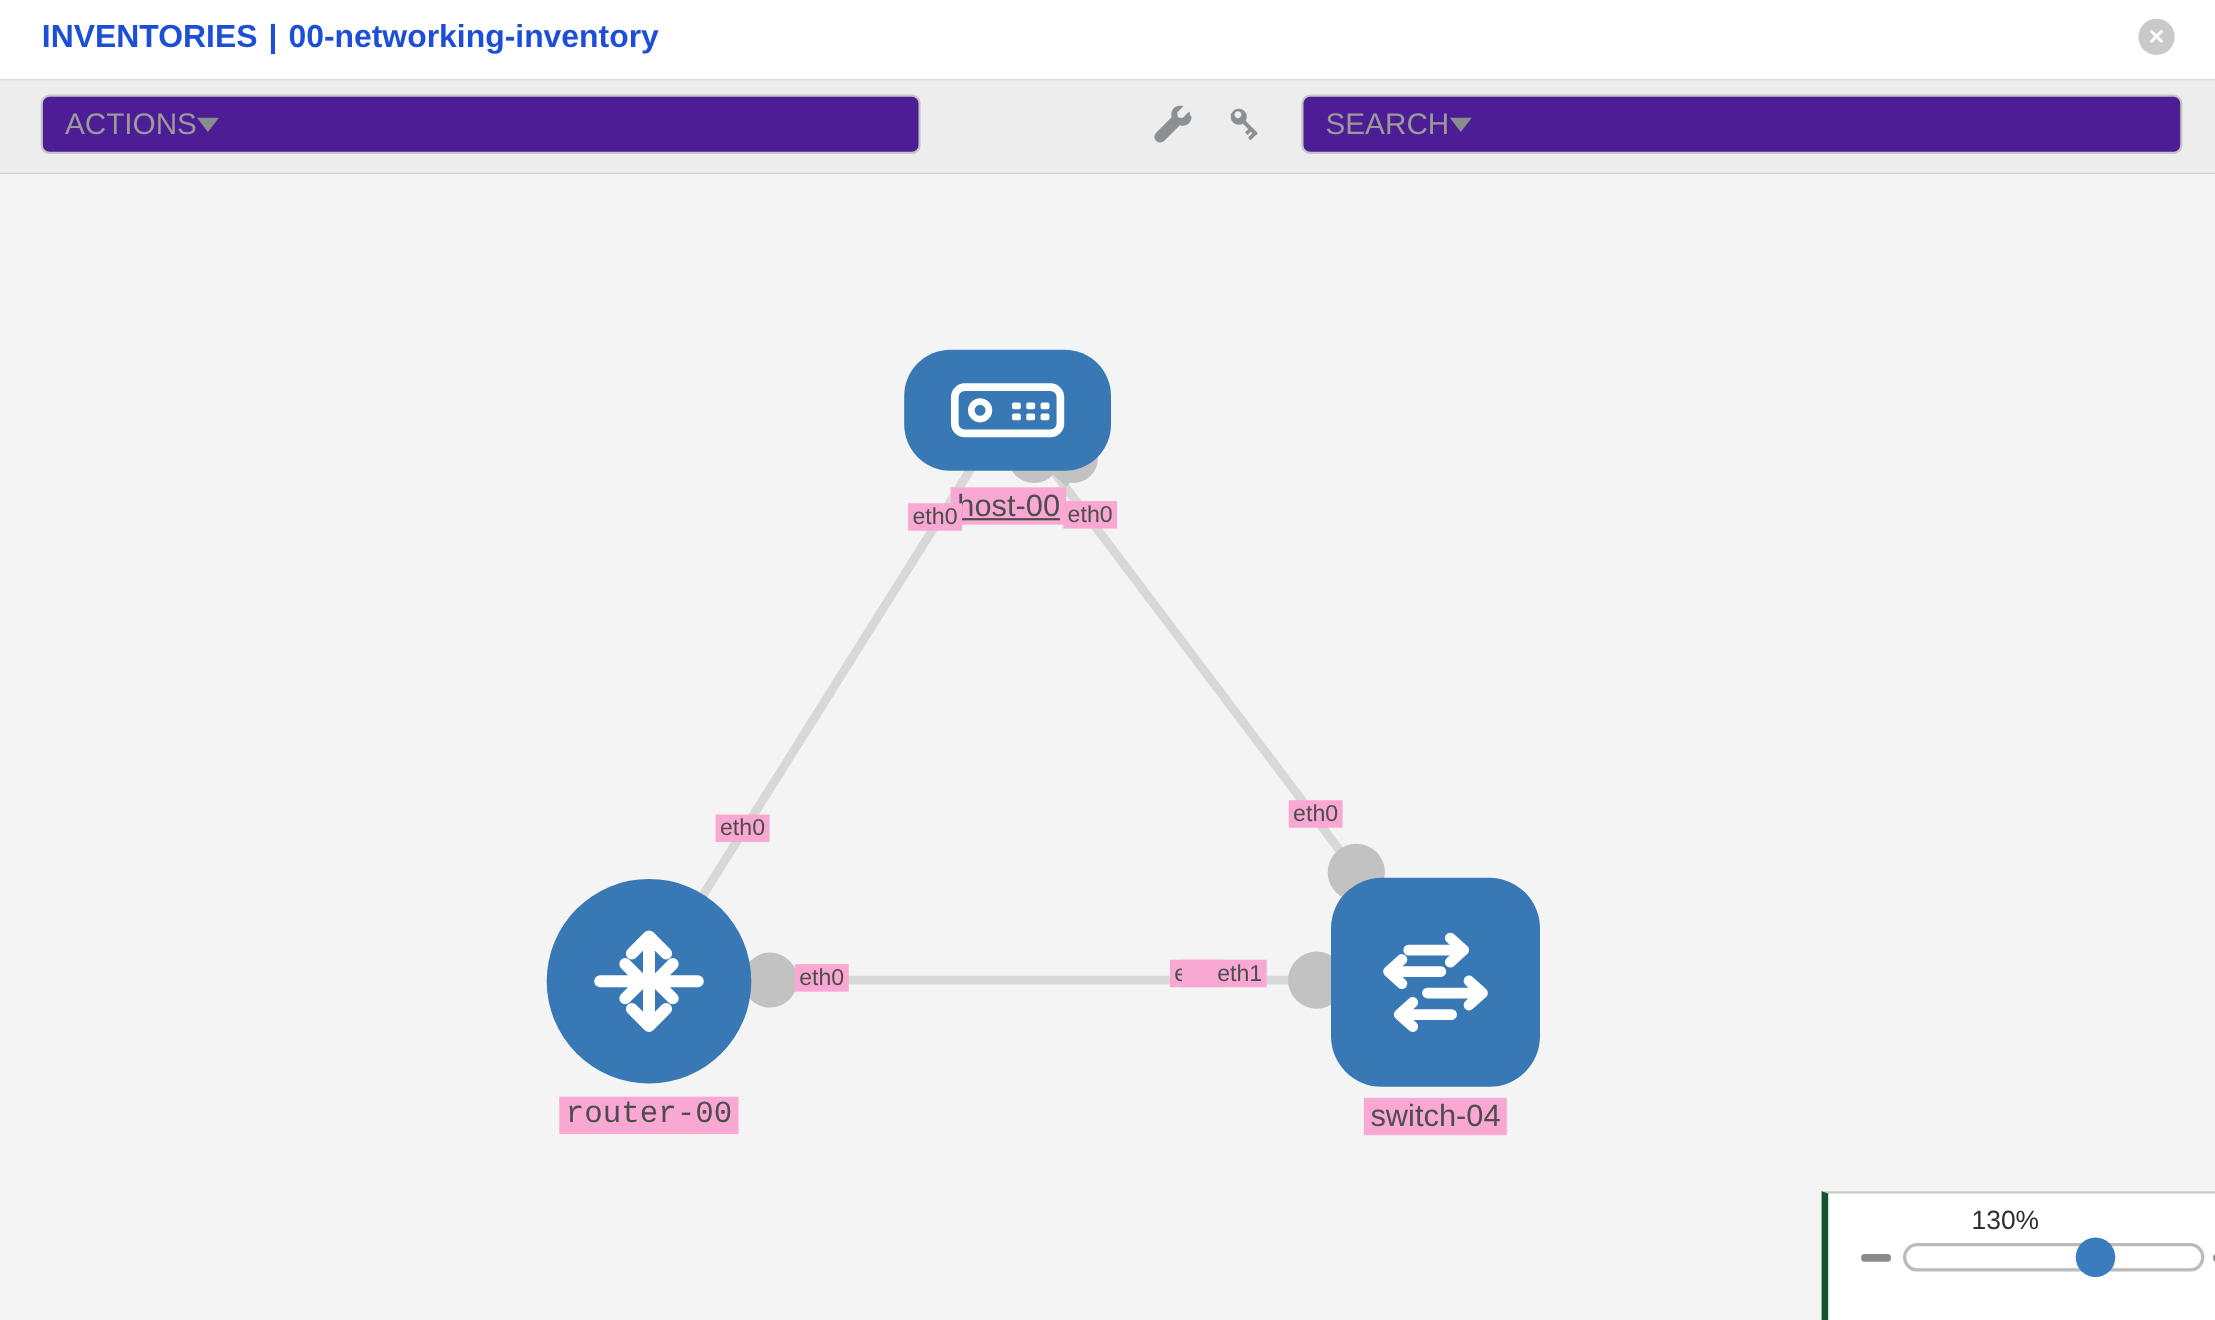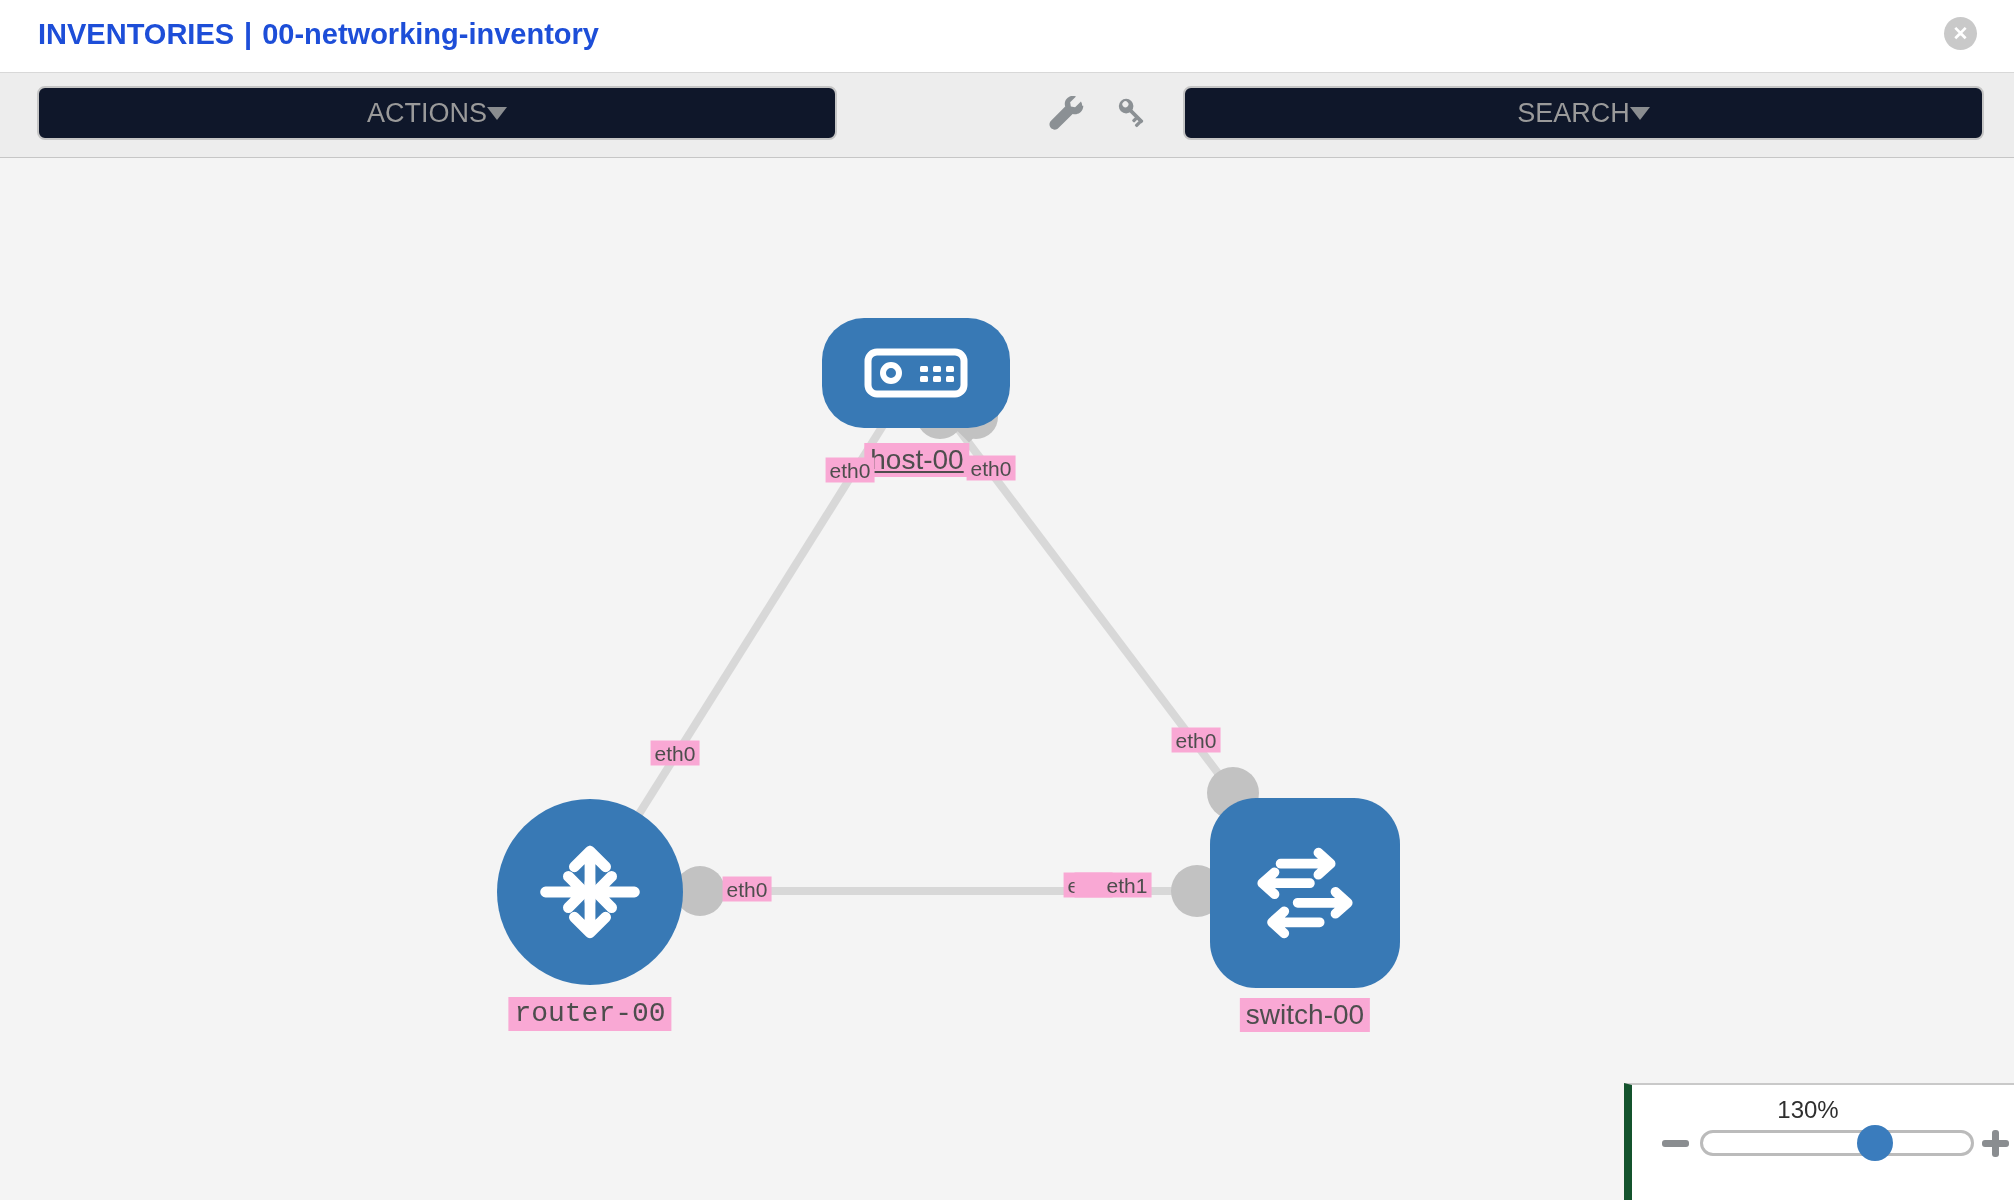--- a/index.html
+++ b/index.html
@@ -10,22 +10,22 @@
   .header{position:absolute;top:0;left:0;right:0;height:72px;background:#fff;}
   .title{position:absolute;left:38px;top:18px;font-size:29px;font-weight:bold;color:#1d4ed8;white-space:nowrap;}
   .title .sep{padding:0 10px;}
   .close-btn{position:absolute;right:37px;top:17px;width:33px;height:33px;border-radius:50%;
     background:#c9c9c9;color:#fff;display:flex;align-items:center;justify-content:center;
     font-size:19px;font-weight:bold;cursor:pointer;user-select:none;}
 
   
   .toolbar{position:absolute;top:72px;left:0;right:0;height:84px;background:#ededed;
     border-top:1px solid #d8d8d8;border-bottom:2px solid #c6c6c6;}
-  .select{position:absolute;top:13px;height:54px;background:#0f172a;border:2px solid #c5c5c5;border-radius:8px;
-    box-sizing:border-box;display:flex;align-items:center;justify-content:center;
+  .select{position:absolute;top:13px;height:54px;background:#4c1d95;border:2px solid #c5c5c5;border-radius:8px;
+    box-sizing:border-box;display:flex;align-items:center;justify-content:flex-start;
     padding:0 20px;color:#9a9a9a;font-size:27px;cursor:pointer;}
   .select-actions{left:37px;width:800px;}
   .select-search{left:1183px;width:801px;}
   .caret{width:0;height:0;border-left:10px solid transparent;border-right:10px solid transparent;
     border-top:13px solid #8a8d90;}
   .tool-icon{position:absolute;top:23px;width:36px;height:36px;cursor:pointer;}
   .tool-icon svg{width:36px;height:36px;display:block;}
   .icon-wrench{left:1048px;}
   .icon-key{left:1116px;}
 
@@ -37,22 +37,22 @@
   .node svg{display:block;}
   .node-host{left:822px;top:160px;width:188px;height:110px;border-radius:42px;}
   .node-router{left:497px;top:641px;width:186px;height:186px;border-radius:50%;}
   .node-switch{left:1210px;top:640px;width:190px;height:190px;border-radius:46px;}
 
   .lbl{position:absolute;z-index:3;transform:translate(-50%,-50%);background:#f9a8d4;color:#4d4d4d;white-space:nowrap;}
   .node-label{font-size:28px;line-height:32px;padding:1px 6px;}
   .if-label{font-size:21px;line-height:25px;padding:0 4px;}
 
   
-  .zoom-panel{position:absolute;right:0;bottom:0;width:390px;height:117px;background:#fff;
-    border-top:2px solid #c9c9c9;border-left:8px solid #14532d;box-sizing:border-box;z-index:5;}
+  .zoom-panel{position:absolute;right:0;bottom:0;width:358px;height:117px;background:#fff;
+    border-top:2px solid #c9c9c9;border-left:6px solid #14532d;box-sizing:border-box;z-index:5;}
   .zoom-level{position:absolute;left:0;right:30px;top:11px;text-align:center;font-size:24px;color:#2f2f2f;}
   .zoom-minus{position:absolute;left:30px;top:55px;width:27px;height:7px;background:#8a8d90;border-radius:3px;cursor:pointer;}
   .zoom-track{position:absolute;left:68px;top:45px;width:268px;height:20px;background:#fff;
     border:3px solid #bbb;border-radius:14px;cursor:pointer;}
   .zoom-thumb{position:absolute;left:64%;top:50%;transform:translate(-50%,-50%);
     width:36px;height:36px;border-radius:50%;background:#3a7cbd;cursor:grab;}
   .zoom-plus{position:absolute;left:350px;top:45px;width:27px;height:27px;cursor:pointer;}
   .zoom-plus::before{content:"";position:absolute;left:0;top:10px;width:27px;height:7px;background:#8a8d90;border-radius:3px;}
   .zoom-plus::after{content:"";position:absolute;left:10px;top:0;width:7px;height:27px;background:#8a8d90;border-radius:3px;}
 </style>
@@ -143,21 +143,21 @@
           <path d="M30 26 H70 M61 17 L71 26 L61 35"></path>
           <path d="M54 42 H16 M25 33 L15 42 L25 51"></path>
           <path d="M44 58 H84 M75 49 L85 58 L75 67"></path>
           <path d="M62 74 H24 M33 65 L23 74 L33 83"></path>
         </g>
       </svg>
     </div>
 
     <div class="lbl node-label" style="left:917px;top:302px;text-decoration:underline;">host-00</div>
     <div class="lbl node-label" style="left:590px;top:856px;font-family:Liberation Mono, monospace;">router-00</div>
-    <div class="lbl node-label" style="left:1305px;top:857px;">switch-00</div>
+    <div class="lbl node-label" style="left:1305px;top:857px;">switch-04</div>
 
     <div class="lbl if-label" style="left:850px;top:312px;">eth0</div>
     <div class="lbl if-label" style="left:991px;top:310px;">eth0</div>
     <div class="lbl if-label" style="left:675px;top:595px;">eth0</div>
     <div class="lbl if-label" style="left:1196px;top:582px;">eth0</div>
     <div class="lbl if-label" style="left:747px;top:731px;">eth0</div>
     <div class="lbl if-label" style="left:1088px;top:727px;">eth0</div>
     <div class="lbl if-label" style="left:1113px;top:727px;padding-left:32px;">eth1</div>
 
     <div class="zoom-panel">

